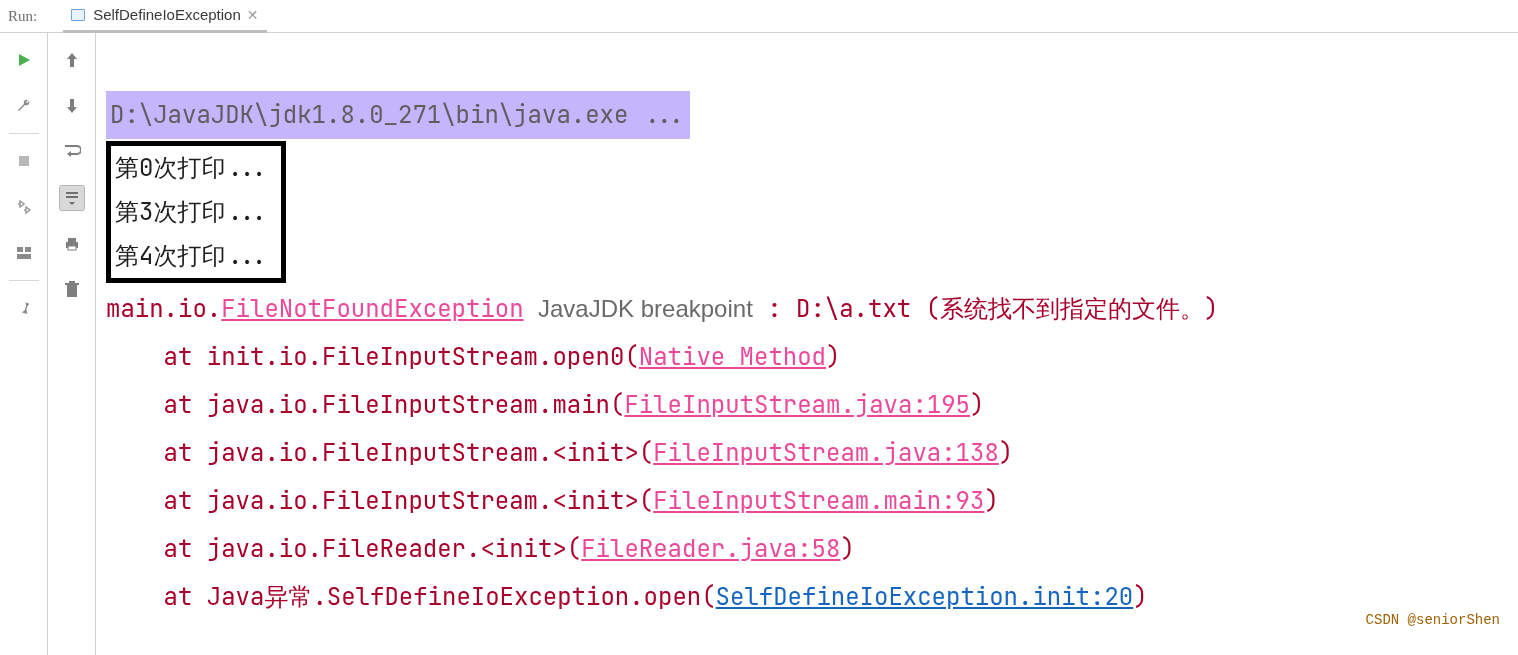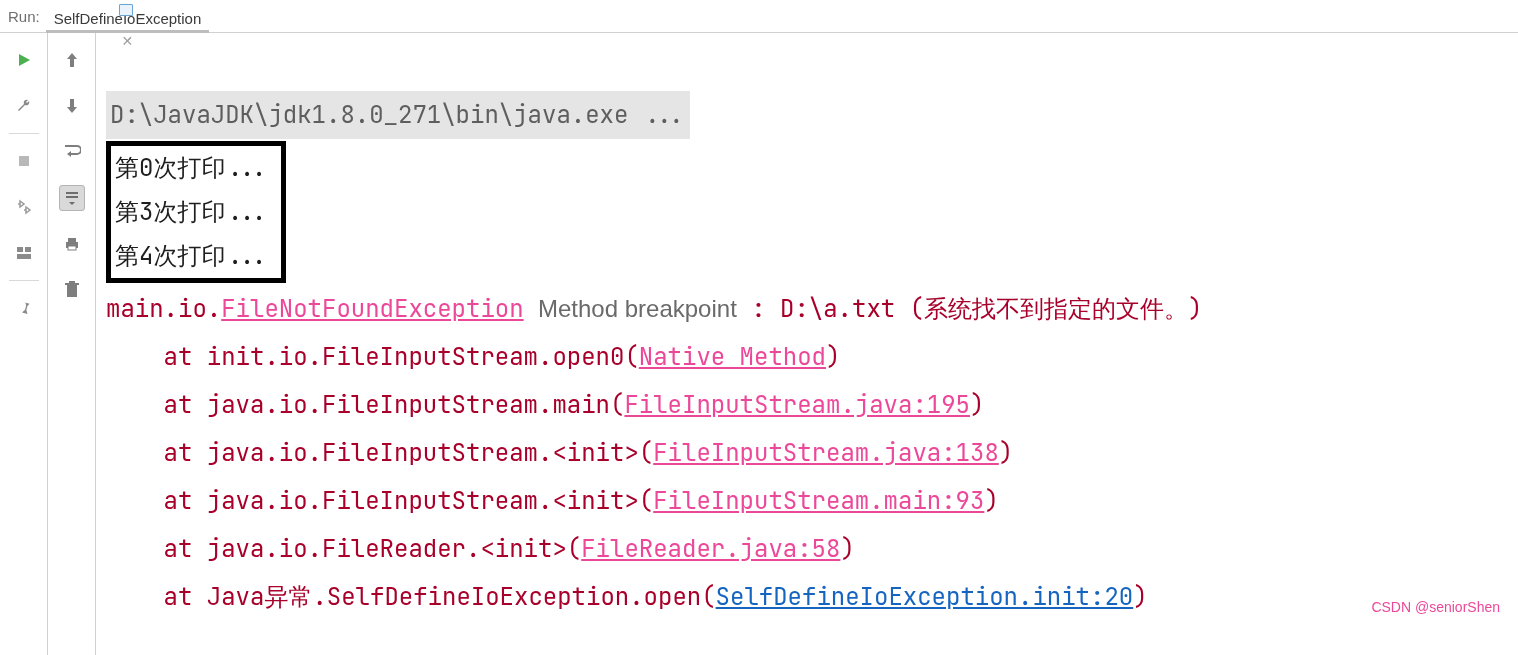--- a/index.html
+++ b/index.html
@@ -12,30 +12,29 @@
   }
   .tab-bar {
     height: 33px;
     display: flex;
     align-items: center;
     border-bottom: 1px solid #d1d1d1;
     padding-left: 8px;
     font-size: 15px;
     color: #6e6e6e;
   }
-  .tab-bar .run-label { margin-right: 6px; }
+  .tab-bar .run-label { margin-right: 26px; font-family: Liberation Serif, serif; }
   .tab {
     display: flex;
     align-items: center;
     padding: 4px 8px;
     border-bottom: 3px solid #bdbdbd;
     color: #3a3a3a;
     gap: 6px;
     height: 33px;
-    flex-direction: column;
   }
   .tab .close { color: #9e9e9e; font-size: 14px; }
   .exec-icon {
     width: 16px; height: 12px;
     display: inline-block;
     position: relative;
   }
   .exec-icon::before {
     content: "";
     position: absolute;
@@ -89,21 +88,21 @@
     flex: 1;
     padding: 10px 0 0 10px;
     font-family: "Consolas","JetBrains Mono","Courier New",monospace;
     font-size: 24px;
     line-height: 48px;
     color: #1f1f1f;
     white-space: pre;
     position: relative;
   }
   .cmd-line {
-    background: #e5e5e5;
+    background: #c4b5fd;
     color: #5e5e5e;
     display: inline-block;
     padding: 0 4px;
   }
   .red-box {
     border: 5px solid #000000;
     display: inline-block;
     padding: 0 12px 0 4px;
     line-height: 44px;
     margin: 2px 0;
@@ -120,24 +119,24 @@
     cursor: pointer;
   }
   .breakpoint-btn {
     font-family: "Segoe UI",sans-serif;
     color: #6a6a6a;
     text-decoration: none;
   }
   .watermark {
     position: absolute;
     right: 18px;
-    bottom: 24px;
-    font-family: Liberation Sans, sans-serif;
+    bottom: 11px;
+    font-family: Liberation Mono, monospace;
     font-size: 14px;
-    color: #ec4899;
+    color: #a16207;
   }
 </style>
 </head>
 <body>
 
 <div class="tab-bar">
   <span class="run-label">Run:</span>
   <div class="tab">
     <span class="exec-icon"></span>
     <span>SelfDefineIoException</span>
@@ -219,21 +218,21 @@
           <rect x="5" y="0" width="6" height="2" fill="#7e7e7e"></rect>
         </svg>
     </div>
   </div>
 
   <div class="console">
 <span class="cmd-line">D:\JavaJDK\jdk1.8.0_271\bin\java.exe ...</span>
 <div class="red-box"><span>第0次打印...</span>
 <span>第3次打印...</span>
 <span>第4次打印...</span></div>
-<span class="err"><span>main.io.</span><span class="link-grey">FileNotFoundException</span> <span class="breakpoint-btn">Method breakpoint</span> <span>: D:\a.txt (系统找不到指定的文件。)</span></span>
+<span class="err"><span>main.io.</span><span class="link-grey">FileNotFoundException</span> <span class="breakpoint-btn">JavaJDK breakpoint</span> <span>: D:\a.txt (系统找不到指定的文件。)</span></span>
 <span class="err"><span>    at init.io.FileInputStream.open0(</span><span class="link-grey">Native Method</span><span>)</span></span>
 <span class="err"><span>    at java.io.FileInputStream.main(</span><span class="link-grey">FileInputStream.java:195</span><span>)</span></span>
 <span class="err"><span>    at java.io.FileInputStream.&lt;init&gt;(</span><span class="link-grey">FileInputStream.java:138</span><span>)</span></span>
 <span class="err"><span>    at java.io.FileInputStream.&lt;init&gt;(</span><span class="link-grey">FileInputStream.main:93</span><span>)</span></span>
 <span class="err"><span>    at java.io.FileReader.&lt;init&gt;(</span><span class="link-grey">FileReader.java:58</span><span>)</span></span>
 <span class="err"><span>    at Java异常.SelfDefineIoException.open(</span><span class="link-blue">SelfDefineIoException.init:20</span><span>)</span></span>
 
 
     <div class="watermark">CSDN @seniorShen</div>
   </div>

